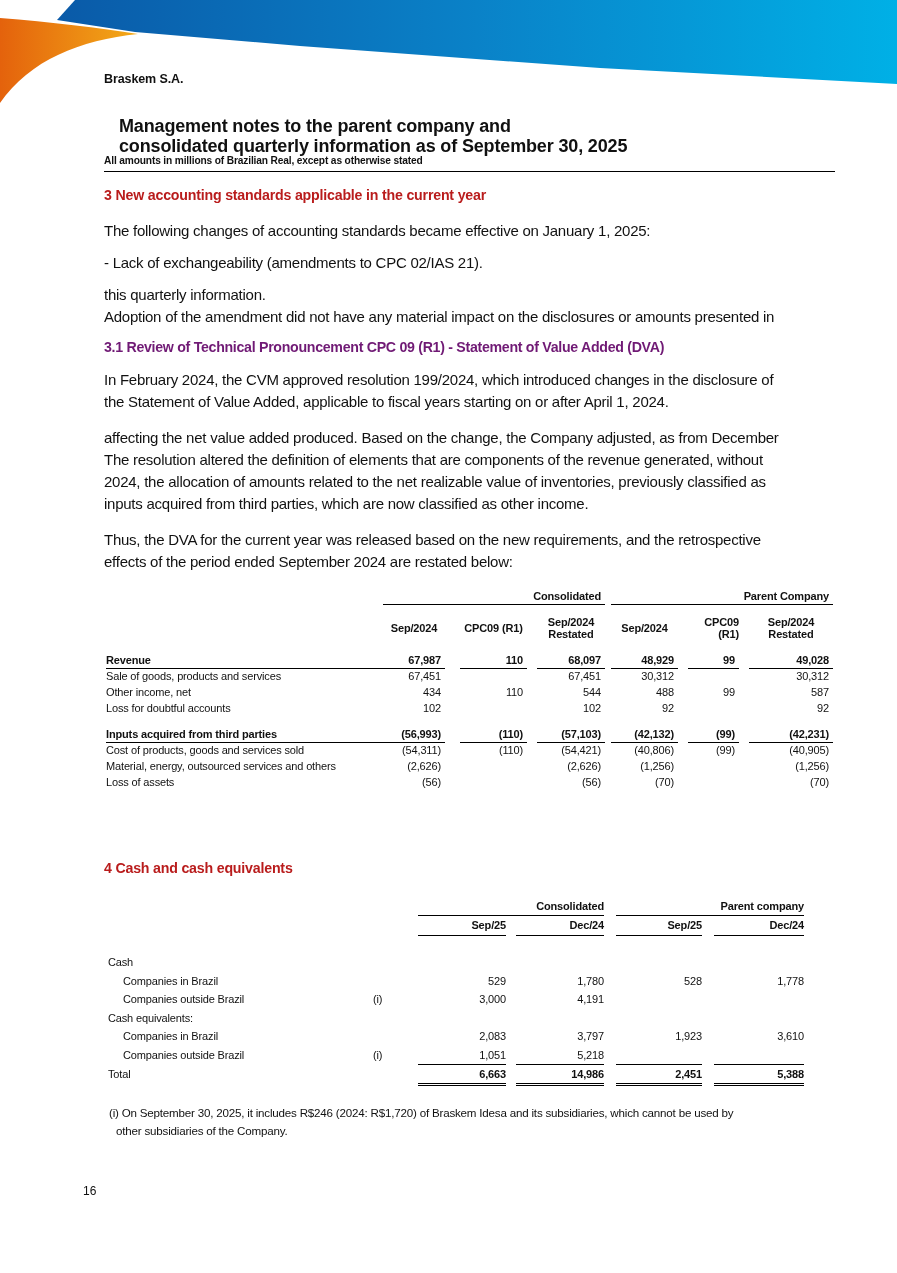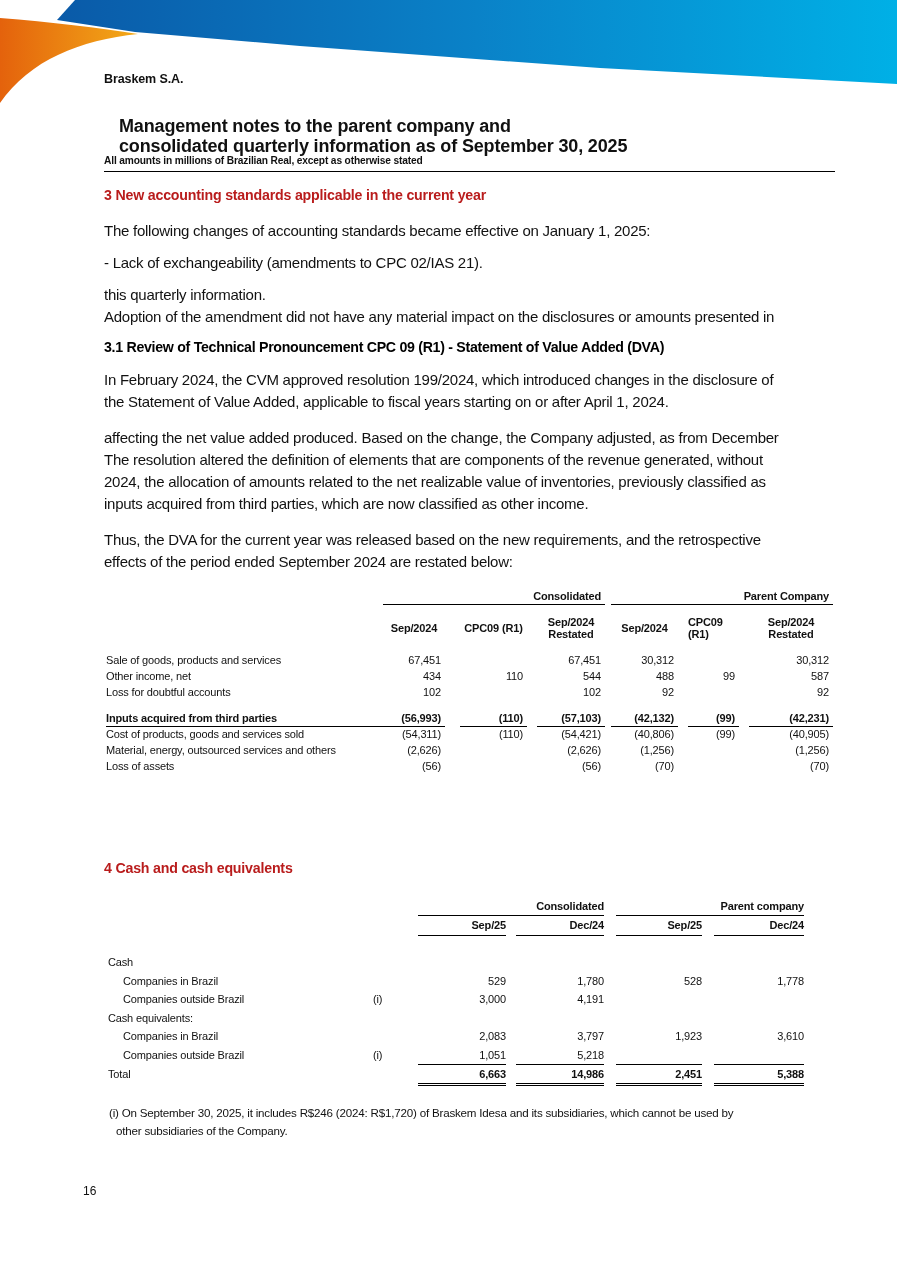--- a/index.html
+++ b/index.html
@@ -5,21 +5,21 @@
   * { box-sizing: border-box; margin: 0; padding: 0; }
   html, body { width: 897px; height: 1273px; background: #ffffff; overflow: hidden; }
   body { position: relative; font-family: "Liberation Sans", sans-serif; color: #111; }
   .banner { position: absolute; left: 0; top: 0; width: 897px; height: 110px; }
   .page-content { position: absolute; left: 104px; top: 0; width: 731px; }
   .company { position: absolute; top: 72px; left: 0; font-size: 12.5px; font-weight: bold; letter-spacing: -0.1px; }
   .doc-title { position: absolute; top: 117px; left: 15px; font-size: 18px; font-weight: bold; line-height: 19.5px; letter-spacing: -0.15px; }
   .doc-sub { position: absolute; top: 155px; left: 0; font-size: 10.2px; font-weight: bold; letter-spacing: -0.15px; }
   .header-rule { position: absolute; top: 171px; left: 0; width: 731px; border-top: 1px solid #000; }
   .h1 { position: absolute; left: 0; font-size: 14.2px; font-weight: bold; color: #b91c1c; letter-spacing: -0.2px; }
-  .h2 { position: absolute; left: 0; font-size: 14.2px; font-weight: bold; color: #000000; letter-spacing: -0.3px; }
+  .h2 { position: absolute; left: 0; font-size: 14.2px; font-weight: bold; color: #701a75; letter-spacing: -0.3px; }
   .p { position: absolute; left: 0; width: 731px; font-size: 15px; line-height: 22px; letter-spacing: -0.25px; color: #111; }
   table { border-collapse: collapse; position: absolute; font-size: 11px; letter-spacing: -0.15px; }
   td, th { padding: 0; white-space: nowrap; }
   .num { text-align: right; }
   .b { font-weight: bold; }
   .ul { border-bottom: 1px solid #000; }
   .dbl { border-bottom: 3px double #000; }
   .footnote { position: absolute; left: 109px; top: 1104px; width: 710px; font-size: 11.6px; line-height: 18px; letter-spacing: -0.2px; }
   .footnote .l2 { padding-left: 7px; }
   .page-num { position: absolute; left: 83px; top: 1184px; font-size: 12px; }
@@ -104,26 +104,40 @@
     <tr style="height:48px">
       <th></th>
       <th class="b" style="text-align:center;vertical-align:middle"><span>Sep/2024</span><br><span></span></th>
       <th></th>
       <th class="b" style="text-align:center"><span>CPC09 (R1)</span><br><span></span></th>
       <th></th>
       <th class="b" style="text-align:center"><span>Sep/2024</span><br><span>Restated</span></th>
       <th></th>
       <th class="b" style="text-align:center"><span>Sep/2024</span><br><span></span></th>
       <th></th>
-      <th class="b" style="text-align:left"><span>CPC09</span><br><span>(R1)</span></th>
+      <th class="b" style="text-align:right"><span>CPC09</span><br><span>(R1)</span></th>
       <th></th>
       <th class="b" style="text-align:center"><span>Sep/2024</span><br><span>Restated</span></th>
     </tr>
   </thead>
   <tbody id="dva-body">
+      <tr style="height: 16px;">
+        <td class="b ul">Revenue</td>
+        <td class="num b ul" style="padding-right:4px">67,987</td>
+        <td></td>
+        <td class="num b ul" style="padding-right:4px">110</td>
+        <td></td>
+        <td class="num b ul" style="padding-right:4px">68,097</td>
+        <td></td>
+        <td class="num b ul" style="padding-right:4px">48,929</td>
+        <td></td>
+        <td class="num b ul" style="padding-right:4px">99</td>
+        <td></td>
+        <td class="num b ul" style="padding-right:4px">49,028</td>
+      </tr>
       <tr style="height: 16px;">
         <td class="">Sale of goods, products and services</td>
         <td class="num " style="padding-right:4px">67,451</td>
         <td></td>
         <td class="num " style="padding-right:4px"></td>
         <td></td>
         <td class="num " style="padding-right:4px">67,451</td>
         <td></td>
         <td class="num " style="padding-right:4px">30,312</td>
         <td></td>

